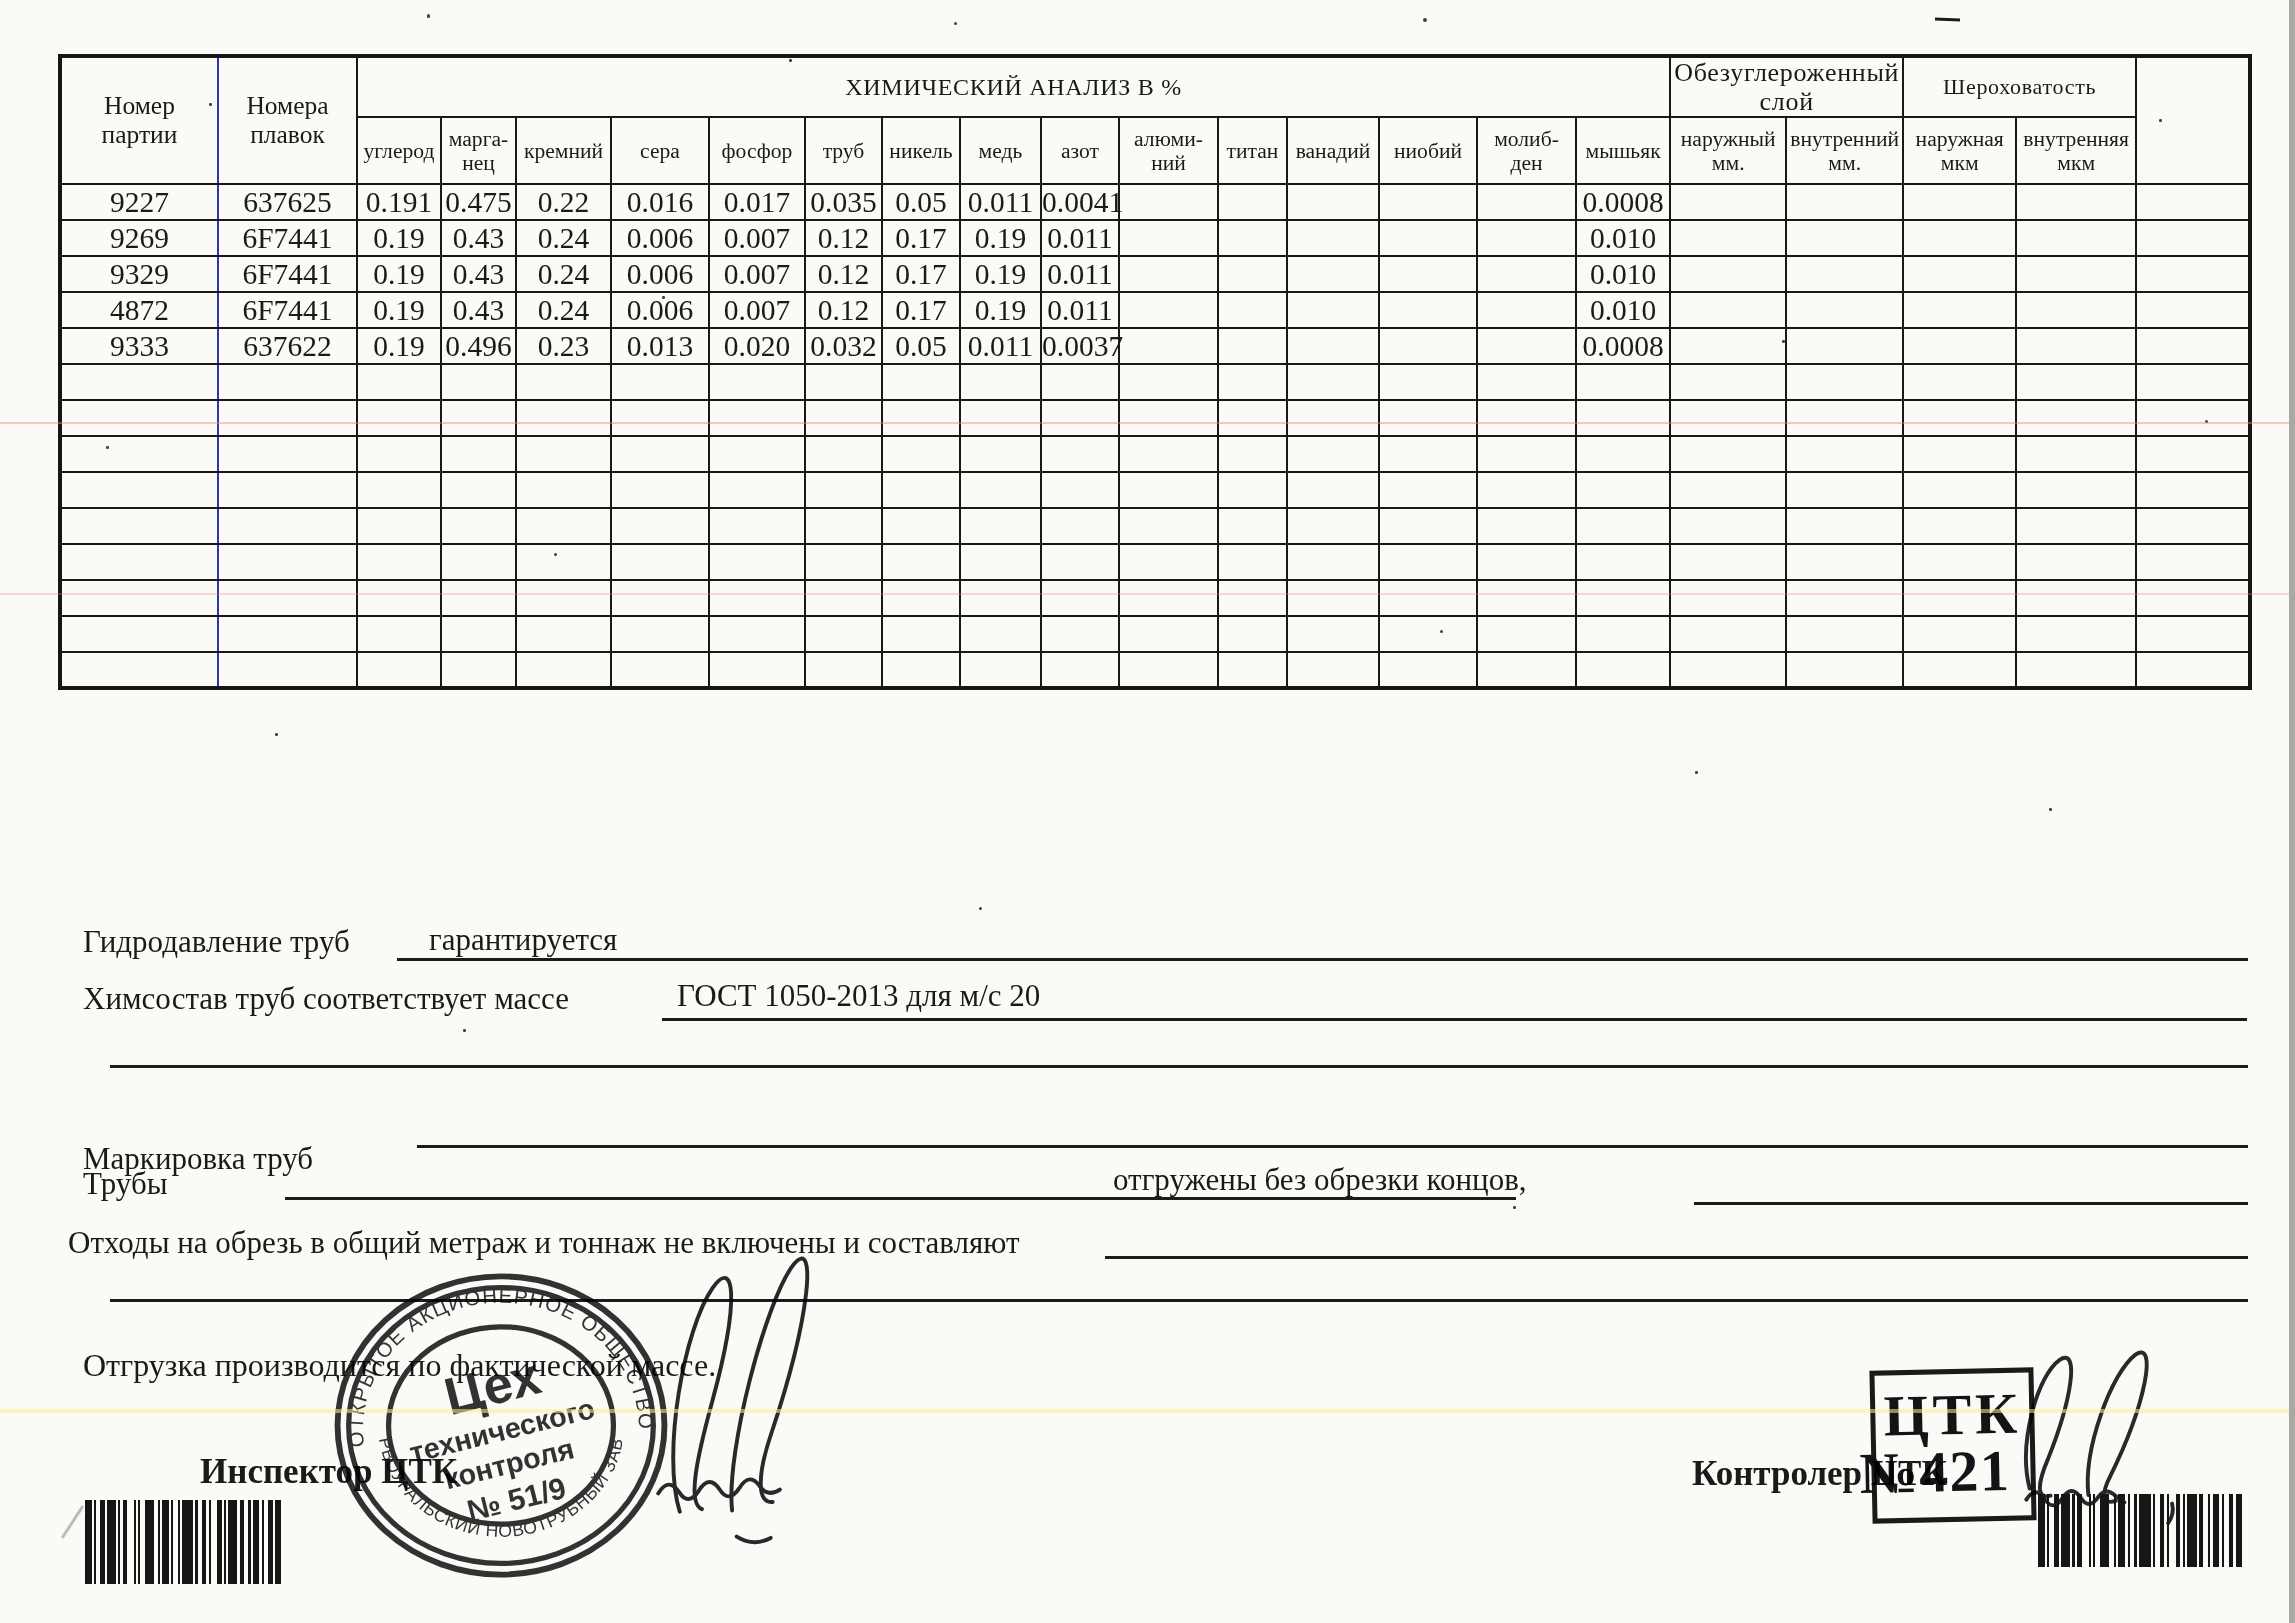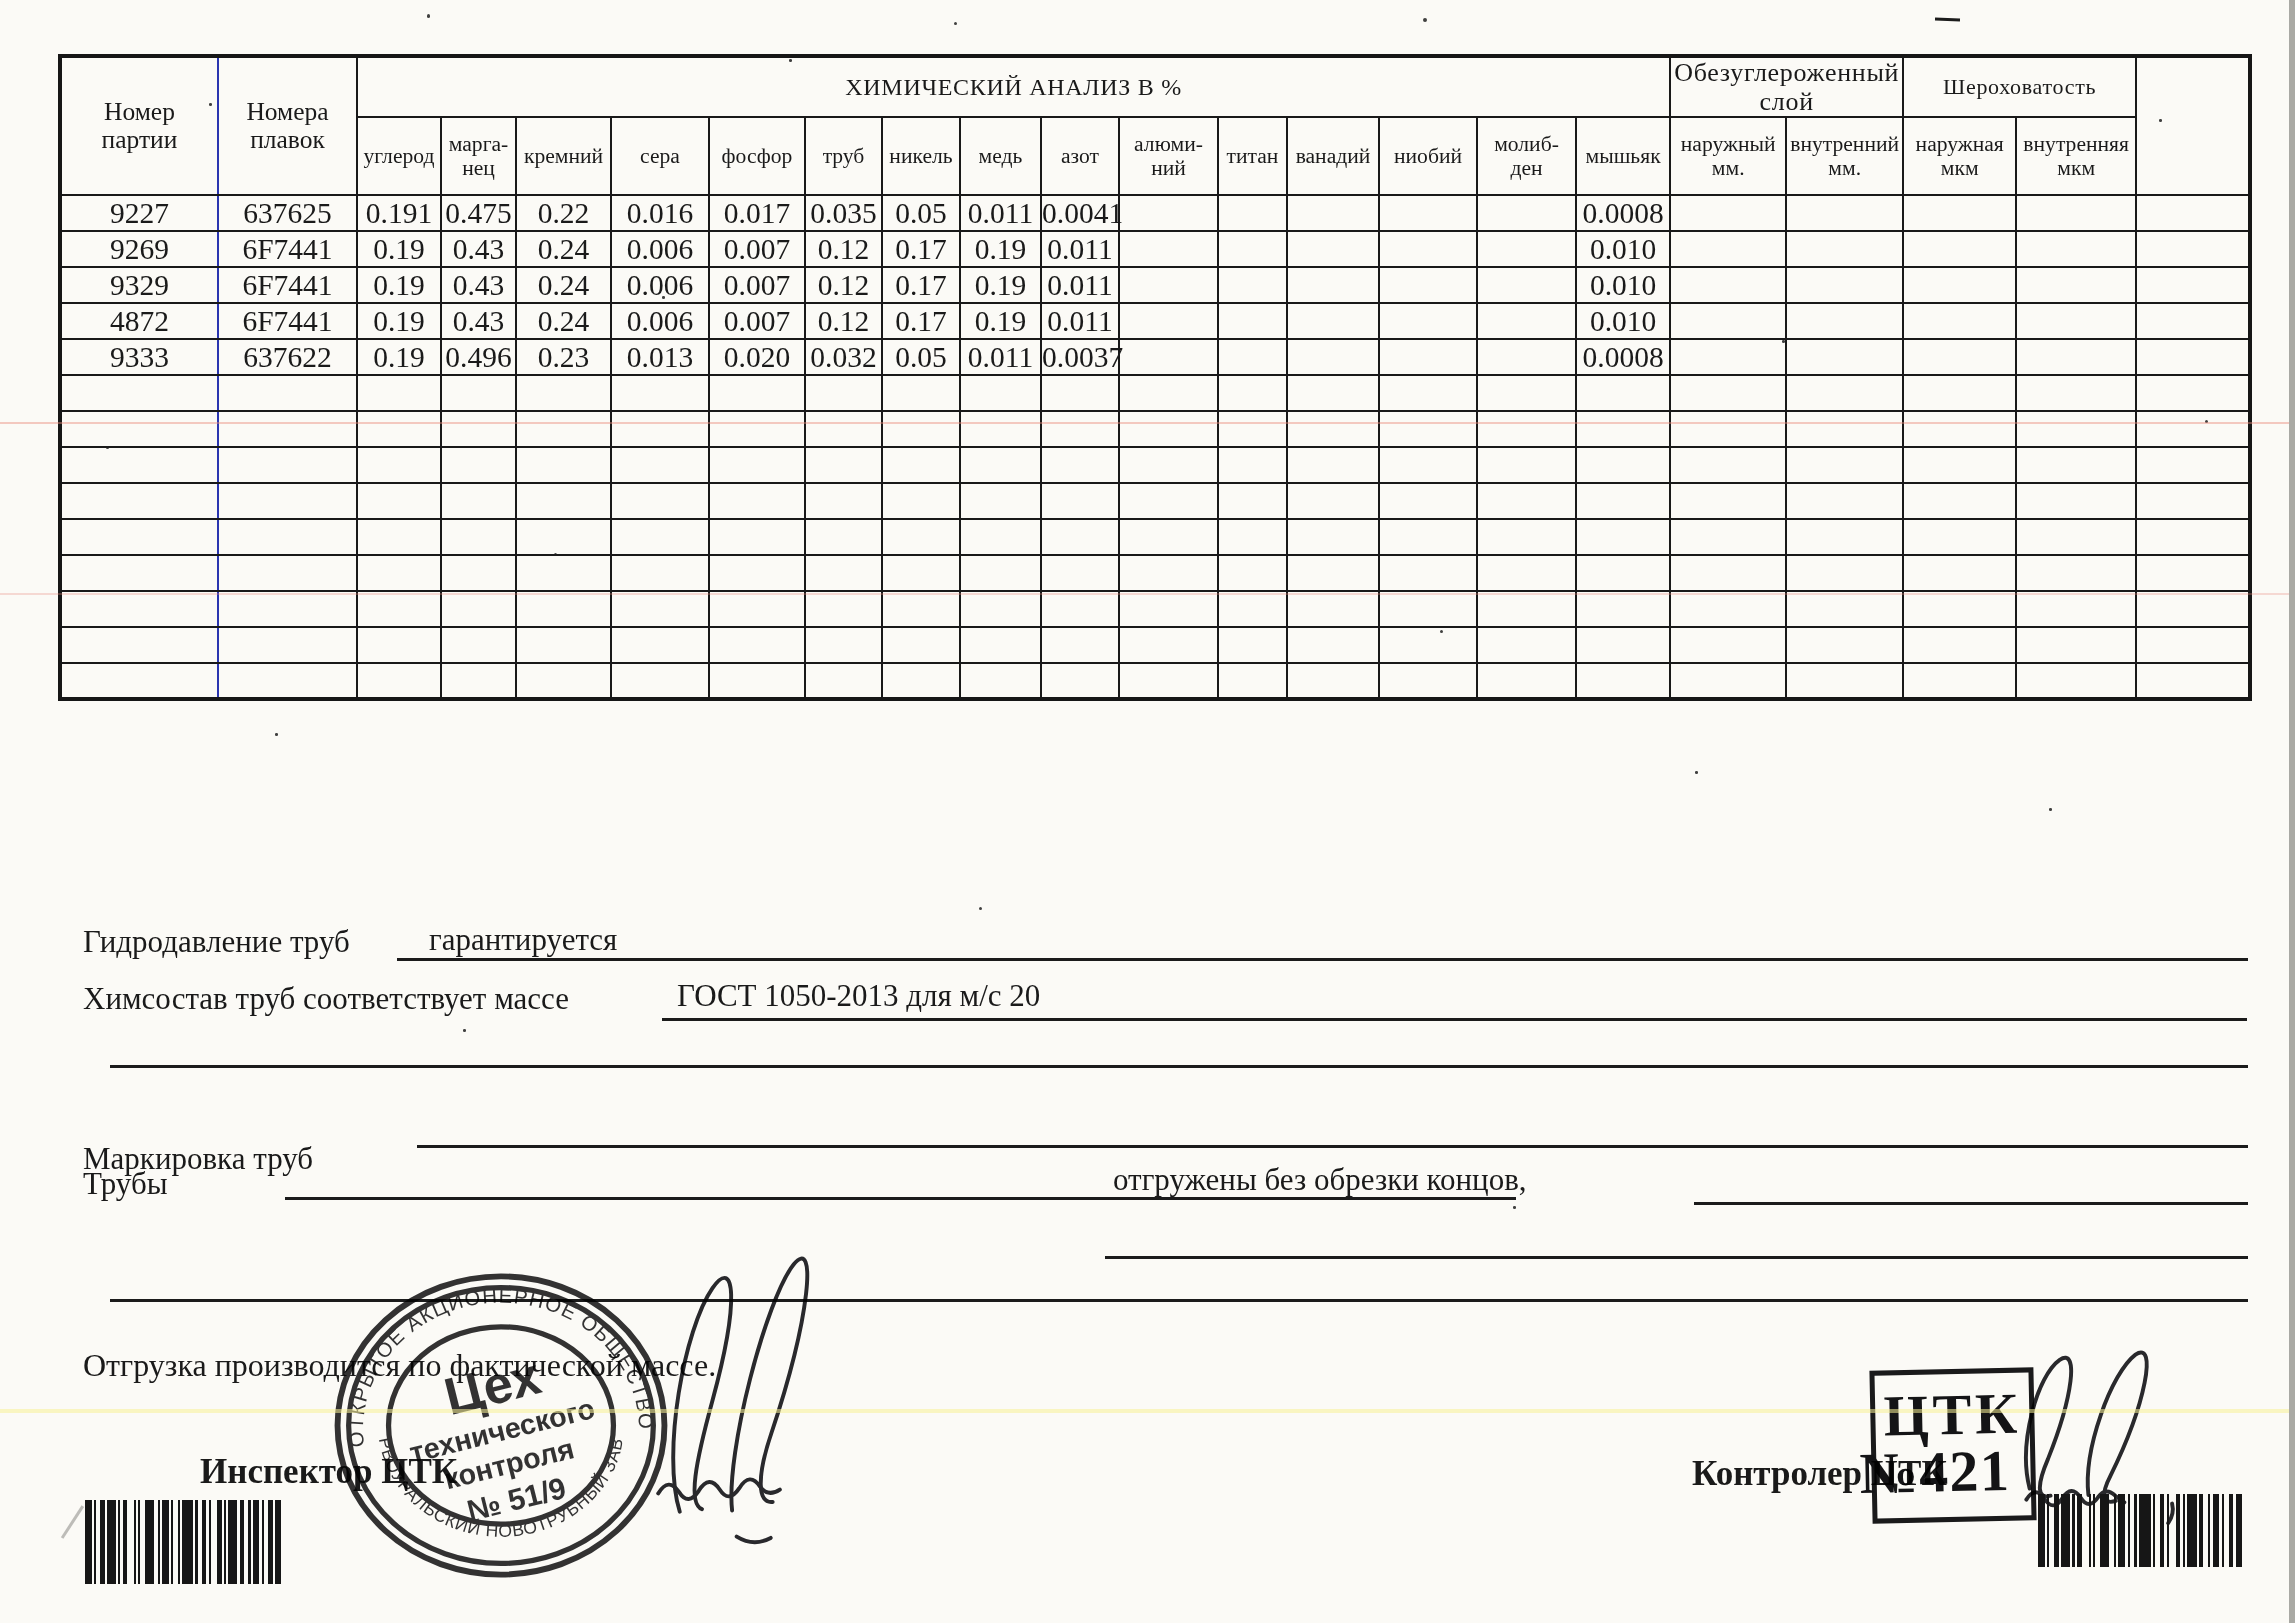--- a/index.html
+++ b/index.html
@@ -5,21 +5,21 @@
   html,body{margin:0;padding:0;background:#e7e7e2;}
   .page{position:relative;width:2295px;height:1623px;background:#fbfaf6;overflow:hidden;
         font-family:"Liberation Serif","DejaVu Serif",serif;color:#1a1a1a;}
   
   table.cert{position:absolute;left:58px;top:54px;width:2189px;border-collapse:collapse;
              table-layout:fixed;background:transparent;}
   table.cert th,table.cert td{border:2px solid #191919;padding:0;text-align:center;
              vertical-align:middle;white-space:pre-line;overflow:visible;font-weight:normal;line-height:1.12;}
   table.cert{border:4.6px solid #161616;}
   table.cert thead tr.r1{height:57px;}
-  table.cert thead tr.r2{height:78px;}
+  table.cert thead tr.r2{height:67px;}
   table.cert tbody tr{height:36px;}
   th.big{font-size:25.5px;}
   th.group{font-size:24px;letter-spacing:0.7px;}
   th.sub{font-size:21.6px;}
   td.cell{font-size:29.5px;white-space:nowrap;}
   .bluecut{border-right:2.6px solid #2a35b0 !important;}
   
   .lbl{position:absolute;font-size:31px;white-space:nowrap;}
   .val{position:absolute;font-size:31px;white-space:nowrap;}
   .bold{font-weight:bold;font-size:35px;}
@@ -472,20 +472,21 @@
   <div class="rule" style="left:110px;top:1065px;width:2138px;"></div>
 
   <div class="lbl" style="left:83px;top:1105px;margin-top:36px;">Маркировка труб</div>
   <div class="rule" style="left:417px;top:1145px;width:1831px;"></div>
 
   <div class="lbl" style="left:83px;top:1166px;">Трубы</div>
   <div class="rule" style="left:285px;top:1197px;width:1231px;"></div>
   <div class="val" style="left:1113px;top:1162px;">отгружены без обрезки концов,</div>
   <div class="rule" style="left:1694px;top:1202px;width:554px;"></div>
 
+  <div class="lbl" style="left:68px;top:1225px;">Отходы на обрезь в общий метраж и тоннаж не включены и составляют</div>
   <div class="rule" style="left:1105px;top:1256px;width:1143px;"></div>
 
   <div class="rule" style="left:110px;top:1299px;width:2138px;"></div>
 
   <div class="lbl" style="left:83px;top:1347px;font-size:32px;">Отгрузка производится по фактической массе.</div>
 
   <div class="lbl bold" style="left:200px;top:1452px;">Инспектор ЦТК</div>
   <div class="lbl bold" style="left:1692px;top:1454px;">Контролер ЦТК</div>
 
   <svg class="stampsvg" style="left:331px;top:1269px;" width="340" height="313" viewBox="0 0 520 478">

